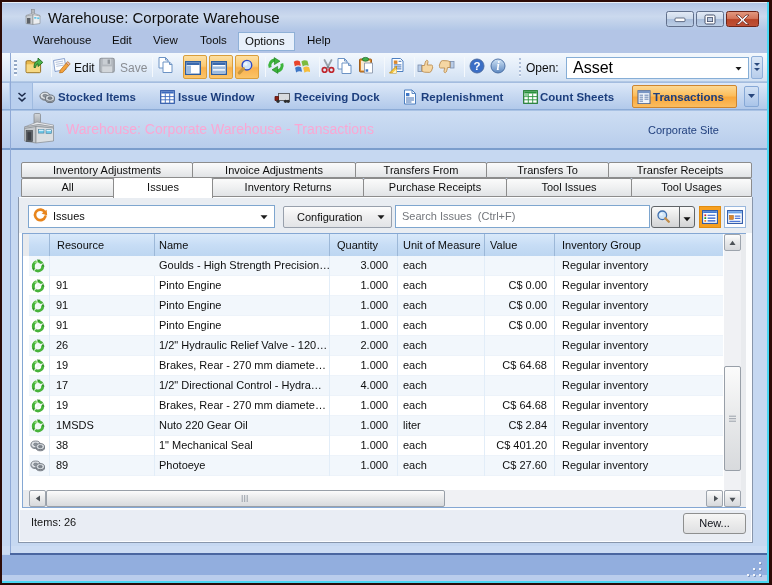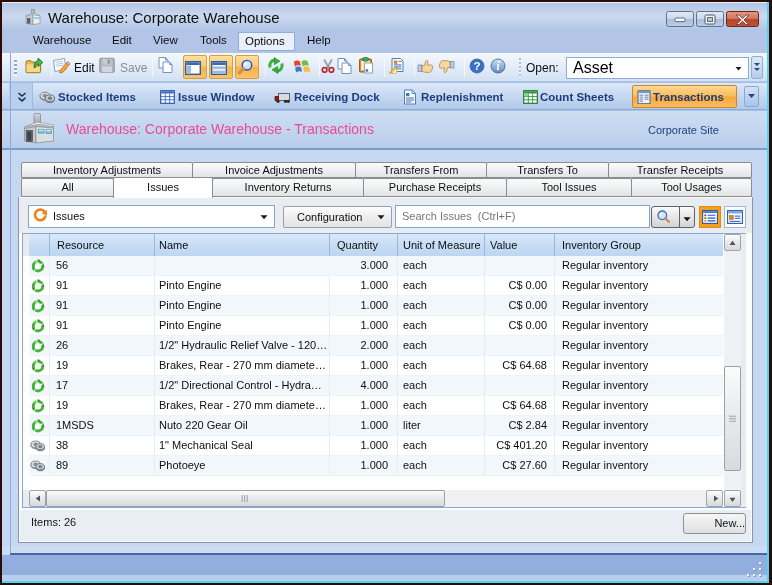--- a/index.html
+++ b/index.html
@@ -24,21 +24,21 @@
 #navband { left:2px; top:82px; width:765px; height:28px;
   background:linear-gradient(#dce8f8 0%, #c6d8f1 50%, #b2c9ea 100%);
   border-top:1px solid #a3bcdf; border-bottom:1px solid #8cabd6; }
 #navchev { left:9px; top:83px; width:24px; height:26px; background:#b9cfee; border-right:1px solid #9fbbe0; }
 .navtxt { position:absolute; top:91px; font-size:11.5px; font-weight:bold; color:#1c3e7d; }
 #navsel { left:632px; top:85px; width:105px; height:23px; border:1px solid #cd852f; border-radius:2px;
   background:linear-gradient(#fdd892 0%, #fcbe5d 45%, #f9a83c 55%, #fbbd60 100%); }
 #headband { left:2px; top:110px; width:765px; height:40px;
   background:linear-gradient(#cdddf3 0%, #c2d5ef 55%, #b8cdec 100%);
   border-top:1px solid #a9c2e4; border-bottom:2px solid #7b9dcc; }
-#headtitle { left:66px; top:121px; font-size:14px; color:#ec4899; }
+#headtitle { left:66px; top:121px; font-size:14px; color:#f9a8d4; }
 #corpsite { left:648px; top:124px; font-size:11px; color:#21407e; }
 .tab { position:absolute; height:16px; border:1px solid #8c8c8c; border-radius:2px 2px 0 0;
   background:linear-gradient(#fbfbfb 0%, #f0f1f2 45%, #e1e3e6 100%);
   font-size:11px; text-align:center; color:#0e0e0e; line-height:15px; }
 .tabr1 { top:162px; }
 .tabr2 { top:178px; height:19px; line-height:17px; }
 #tabsel { left:113px; top:177px; width:100px; height:21px; background:#fff; z-index:5; line-height:19px; border-bottom:none; border-radius:2px 2px 0 0; }
 #panel { left:18px; top:197px; width:735px; height:346px; background:#fcfdfe; border:1px solid #8896ab; border-top:none; }
 #filterrow { left:19px; top:198px; width:733px; height:35px; background:#e9edf2; }
 .inputbox { position:absolute; background:#fff; border:1px solid #7ea6cf; }
@@ -48,21 +48,21 @@
   background:linear-gradient(#d9e9fa 0%, #c7ddf5 50%, #bdd6f1 100%); }
 .hcell { position:absolute; top:0; height:22px; font-size:11px; color:#0e0e0e; line-height:22px; padding-left:7px; border-right:1px solid #9cb8d8; }
 .row { position:absolute; left:29px; width:694px; height:20px; font-size:11px; color:#0e0e0e; }
 .cell { position:absolute; top:0; height:20px; line-height:19px; border-right:1px solid #e2edf8; white-space:nowrap; overflow:hidden; }
 .sbtrack { position:absolute; background:#f0f1f4; }
 .sbbtn { position:absolute; background:linear-gradient(#fdfdfd,#e9eaeb 45%,#d7d9dc); border:1px solid #9da4ad; border-radius:2px; }
 .sbthumb { position:absolute; background:linear-gradient(#fbfbfb,#eaebec 45%,#d8dadd); border:1px solid #989fa8; border-radius:2px; }
 #statusbar { left:20px; top:510px; width:731px; height:31px; background:#e9edf4; }
 #itemstxt { left:31px; top:516px; font-size:11px; color:#141414; }
 #newbtn { left:683px; top:513px; width:63px; height:21px; border:1px solid #8e8f8f; border-radius:3px;
-  background:linear-gradient(#f6f6f6 0%, #ececec 45%, #dfe0e2 100%); font-size:11px; text-align:right; line-height:19px; color:#10121a; }
+  background:linear-gradient(#f6f6f6 0%, #ececec 45%, #dfe0e2 100%); font-size:11px; text-align:center; line-height:19px; color:#10121a; }
 #frameBotA { left:2px; top:546px; width:765px; height:8px; background:#ccdcf3; }
 #frameBotLine { left:10px; top:553px; width:757px; height:2px; background:#4a66a0; }
 #frameBotB { left:2px; top:555px; width:765px; height:20px; background:#92aede; }
 #frameBotC { left:2px; top:575px; width:765px; height:6px; background:#bacdec; }
 .grip { width:2px; height:2px; background:#f2f5fa; box-shadow:1px 1px 0 #8098c2; position:absolute; }
 .dotsep { position:absolute; width:3px; }
 </style></head><body>
 <div id="winframe" class="abs"></div>
 <div id="cyanR" class="abs"></div>
 <div id="cyanB" class="abs"></div>
@@ -362,21 +362,21 @@
     <div class="hcell" style="left:0px;width:21px;"></div>
     <div class="hcell" style="left:21px;width:105px;padding-left:7px;">Resource</div>
     <div class="hcell" style="left:126px;width:175px;padding-left:4px;">Name</div>
     <div class="hcell" style="left:301px;width:68px;padding-left:7px;">Quantity</div>
     <div class="hcell" style="left:369px;width:87px;padding-left:5px;">Unit of Measure</div>
     <div class="hcell" style="left:456px;width:70px;padding-left:5px;">Value</div>
     <div class="hcell" style="left:526px;width:168px;padding-left:7px;border-right:none;">Inventory Group</div>
   </div>
 <div class="row" style="top:256px;background:#f2f7fc;border-bottom:1px solid #edf3fa;">
     <div class="cell" style="left:0;width:21px;"></div>
-    <div class="cell" style="left:21px;width:105px;padding-left:6px;">56</div>
+    <div class="cell" style="left:126px;width:175px;padding-left:4px;">Goulds - High Strength Precision…</div>
     <div class="cell" style="left:301px;width:68px;text-align:right;padding-right:9px;">3.000</div>
     <div class="cell" style="left:369px;width:87px;padding-left:5px;">each</div>
     <div class="cell" style="left:456px;width:70px;text-align:right;padding-right:7px;"></div>
     <div class="cell" style="left:526px;width:168px;border-right:none;padding-left:7px;">Regular inventory</div>
   </div>
 <svg class="abs" style="left:31px;top:259px" width="14" height="14" viewBox="0 0 14 14">
 <circle cx="7" cy="7.2" r="4.7" fill="none" stroke="#46b33a" stroke-width="3.0"></circle>
 <path d="M7 7.2 L12.8 5.0 M7 7.2 L2.4 11.2 M7 7.2 L6.0 1.0" stroke="#f2f8f2" stroke-width="1.9"></path>
 <path d="M5.9 0.6 L9.4 0.8 L7.5 3.4 Z" fill="#2f9127"></path>
 <path d="M12.2 4.4 L13.4 7.8 L10.4 6.8 Z" fill="#2f9127"></path>

